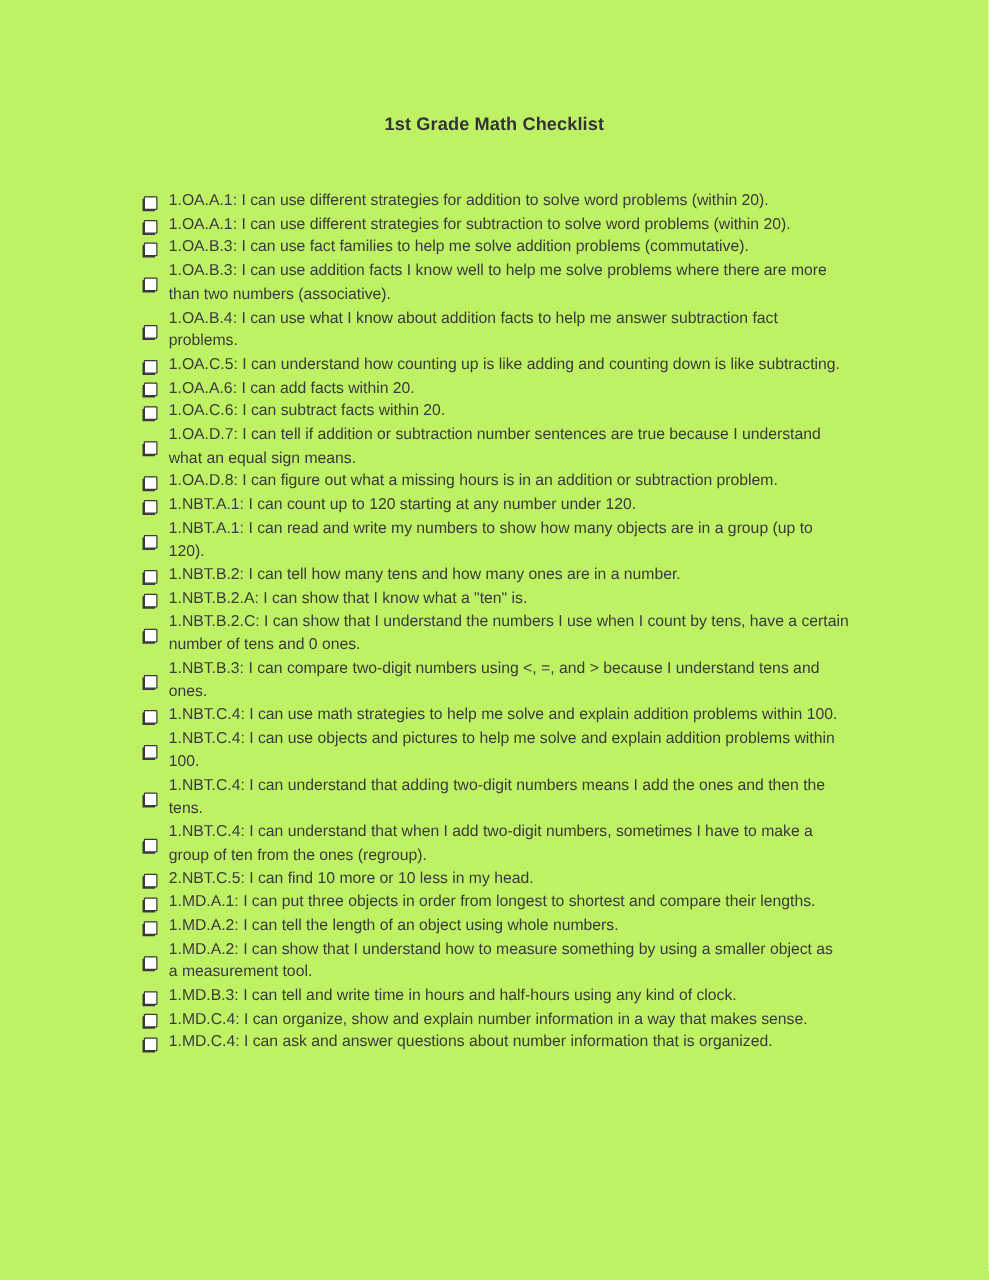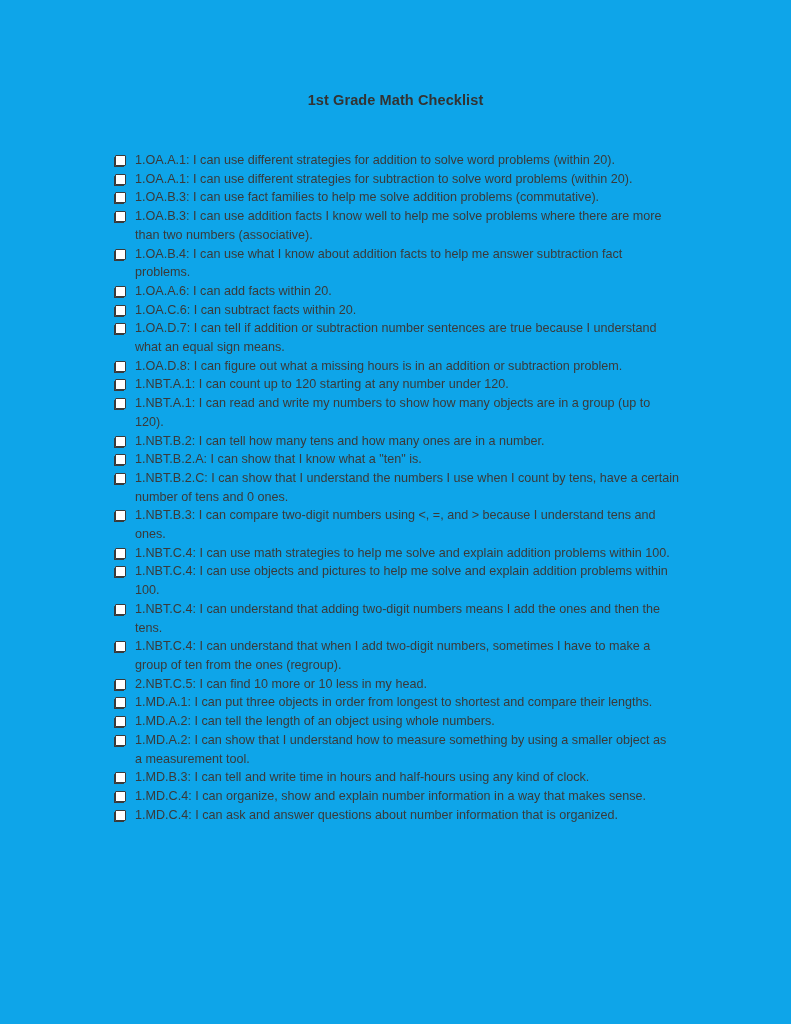--- a/index.html
+++ b/index.html
@@ -4,21 +4,21 @@
 <style>
   html, body {
     margin: 0;
     padding: 0;
     background: #ffffff;
   }
   .page {
     position: relative;
     width: 791px;
     height: 1024px;
-    background: #0ea5e9;
+    background: #bef264;
     font-family: "Liberation Sans", sans-serif;
     color: #3a3a3a;
     overflow: hidden;
   }
   .doc-title {
     margin: 0;
     padding-top: 92px;
     text-align: center;
     font-size: 14.5px;
     font-weight: bold;
@@ -29,21 +29,21 @@
     list-style: none;
     margin: 0;
     padding: 0;
     position: absolute;
     top: 151px;
     left: 115px;
     width: 640px;
   }
   .item {
     display: flex;
-    align-items: flex-start;
+    align-items: center;
     font-size: 12.6px;
     line-height: 18.7px;
   }
   .checkbox {
     flex: 0 0 auto;
     width: 9px;
     height: 9px;
     border: 1.5px solid #3a3a3a;
     border-radius: 1px;
     margin: 4px 9px 0 0;
@@ -86,20 +86,24 @@
     <span class="item-text"><span class="code">1.OA.B.3: </span><span class="desc">I can use addition facts I know well to help me solve problems where there are more
 than two numbers (associative).</span></span>
   </li>
 
   <li class="item">
     <span class="checkbox"></span>
     <span class="item-text"><span class="code">1.OA.B.4: </span><span class="desc">I can use what I know about addition facts to help me answer subtraction fact
 problems.</span></span>
   </li>
 
+  <li class="item">
+    <span class="checkbox"></span>
+    <span class="item-text"><span class="code">1.OA.C.5: </span><span class="desc">I can understand how counting up is like adding and counting down is like subtracting.</span></span>
+  </li>
 
   <li class="item">
     <span class="checkbox"></span>
     <span class="item-text"><span class="code">1.OA.A.6: </span><span class="desc">I can add facts within 20.</span></span>
   </li>
 
   <li class="item">
     <span class="checkbox"></span>
     <span class="item-text"><span class="code">1.OA.C.6: </span><span class="desc">I can subtract facts within 20.</span></span>
   </li>

